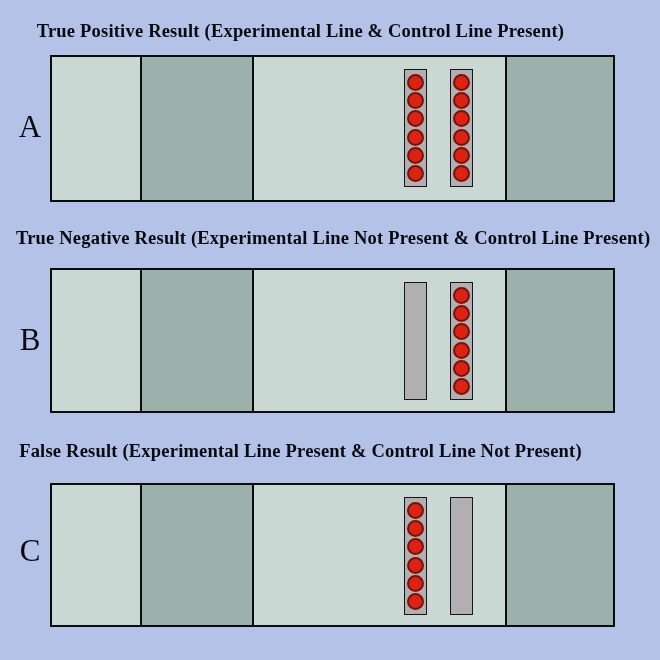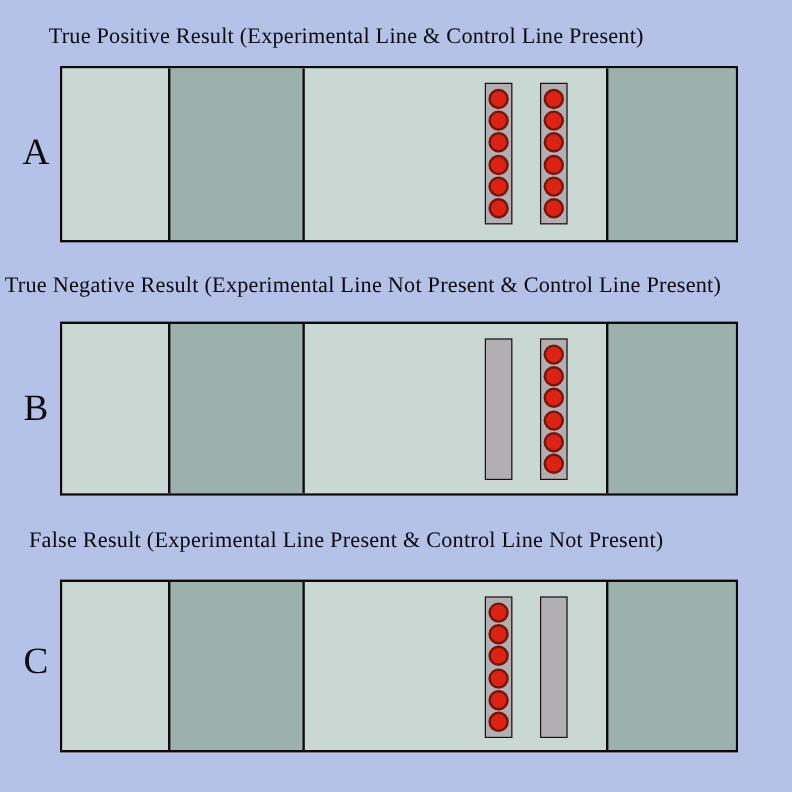--- a/index.html
+++ b/index.html
@@ -6,25 +6,25 @@
   html, body { width: 660px; height: 660px; }
   body {
     position: relative;
     background: var(--page-background, #b4c2e7);
     font-family: "Liberation Serif", serif;
     overflow: hidden;
     color: #0a0a10;
   }
   .panel-title {
     position: absolute;
-    left: 4px;
+    left: 16px;
     width: 569px;
     text-align: center;
     font-size: 18.5px;
-    font-weight: normal;
+    font-weight: bold;
     letter-spacing: 0.2px;
     white-space: nowrap;
     color: var(--text-color, #0a0a10);
   }
   .panel-letter {
     position: absolute;
     left: 12px;
     width: 36px;
     text-align: center;
     font-size: 31px;

